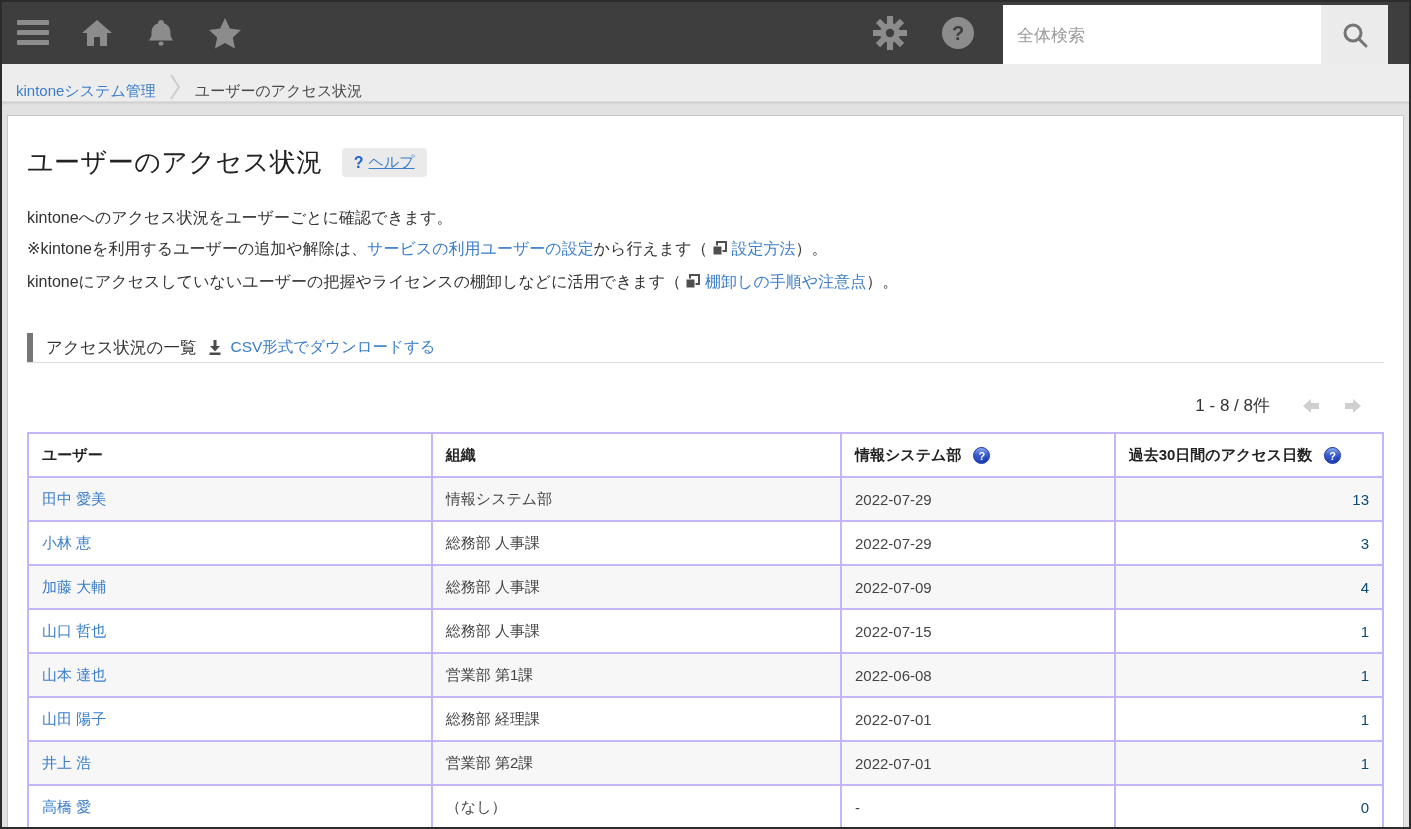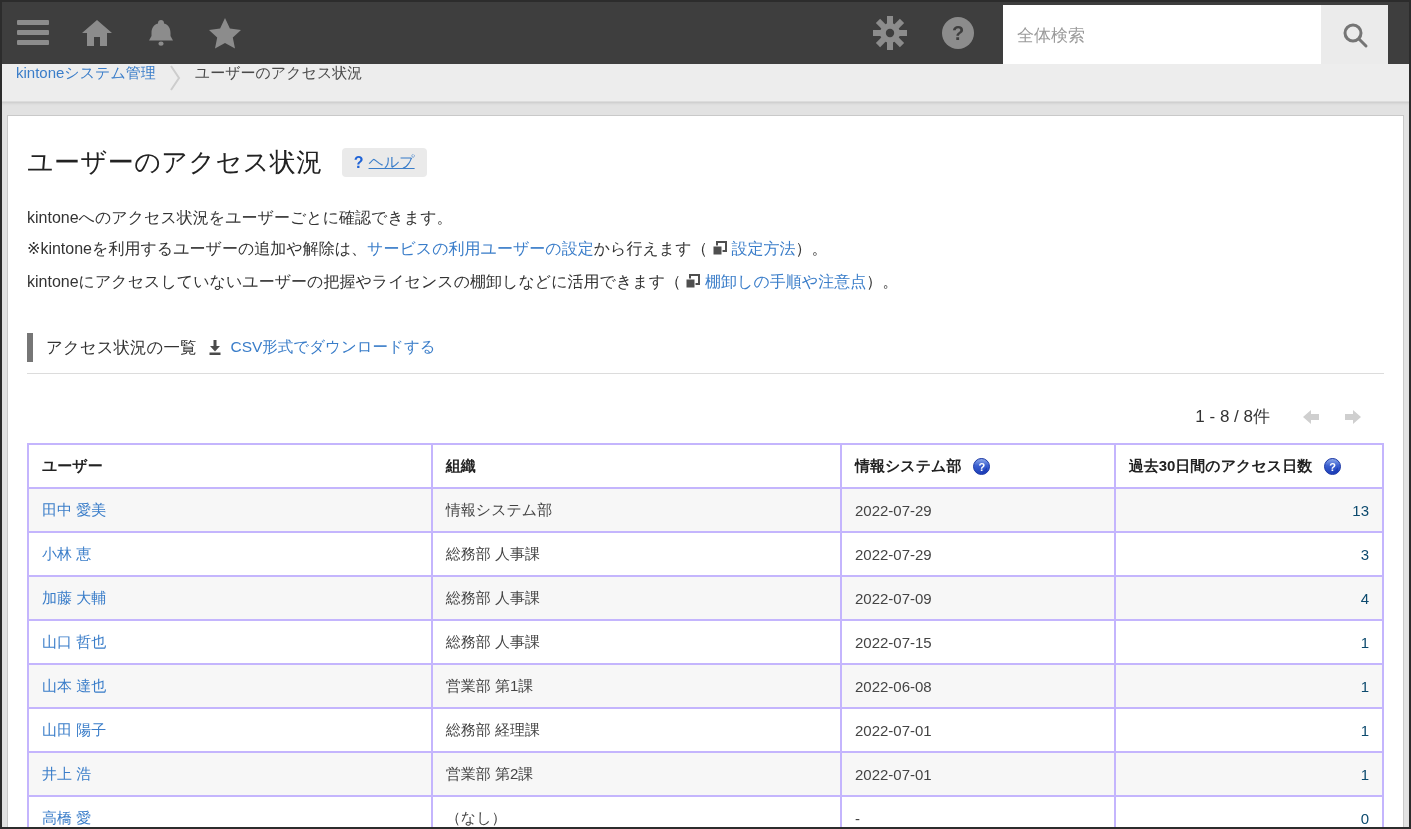--- a/index.html
+++ b/index.html
@@ -13,40 +13,40 @@
   .tb-group { display:flex; align-items:center; gap:26px; }
   .tb-icon { width:38px; height:38px; display:flex; align-items:center; justify-content:center; cursor:pointer; }
   .tb-spacer { flex:1; }
   .tb-right { display:flex; align-items:center; gap:30px; margin-right:16px; }
   .search-box { display:flex; height:56px;padding-left:10px; }
   .search-input { width:318px; height:62px; border:none; outline:none; background:#fff; font-size:17px; padding:0 14px; color:#333; font-family:inherit; }
   .search-input::placeholder { color:#9b9b9b; opacity:1; }
   .search-btn { width:67px; height:62px; background:#ebebeb; border:none; display:flex; align-items:center; justify-content:center; cursor:pointer; }
 
   
-  .breadcrumb { flex:0 0 38px; background:#ededed; border-bottom:1px solid #dcdcdc; display:flex; align-items:flex-start; padding-left:14px; font-size:15px; gap:14px; }
+  .breadcrumb { flex:0 0 38px; background:#ededed; border-bottom:1px solid #dcdcdc; display:flex; align-items:flex-end; padding-left:14px; font-size:15px; gap:14px; }
   .bc-link { color:#3a7dc9; }
   .bc-current { color:#4a4a4a; }
   .bc-chevron { display:flex; align-items:center; }
 
   
   .page-body { flex:1; background:#e2e2e2; padding:13px 5px 0 5px; display:flex; box-shadow:inset 0 3px 3px -2px rgba(0,0,0,0.12); }
   .panel { flex:1; background:#fff; border:1px solid #c9c9c9; border-bottom:none; padding:0 19px; overflow:hidden; }
 
   .title-row { margin-top:29px; display:flex; align-items:center; gap:19px; }
   .page-title { font-size:26px; font-weight:400; color:#222; letter-spacing:0.5px; }
   .help-badge { background:#eaeaea; border-radius:4px; padding:5px 12px; font-size:15px; display:inline-flex; align-items:center; gap:5px; cursor:pointer; }
   .help-badge .q { color:#1f63d6; font-weight:bold; font-size:16px; }
   .help-badge .lbl { color:#3a7dc9;text-decoration:underline; }
 
   .desc { margin-top:22px; font-size:16px; line-height:31px; color:#333; }
   .desc a { color:#3a7dc9; }
   .inline-icon { display:inline-block; vertical-align:-2px; margin:0 5px 0 4px; }
 
-  .section-head { margin-top:34px; display:flex; align-items:center; padding-bottom:11px; border-bottom:1px solid #dcdcdc; }
+  .section-head { margin-top:34px; display:flex; align-items:center; border-bottom:1px solid #dcdcdc; }
   .section-bar { width:6px; height:29px; background:#767676; margin-right:13px; }
   .section-title { font-size:16.5px; color:#333; }
   .dl-icon { display:inline-flex; margin:0 7px 0 11px; vertical-align:middle; }
   .csv-link { font-size:15.5px; color:#3a7dc9; }
 
   .pagination { margin-top:31px; display:flex; justify-content:flex-end; align-items:center; gap:30px; font-size:17px; color:#333; padding-right:20px; }
   .pg-arrows { display:flex; gap:24px; }
   .pg-arrow { background:none; border:none; cursor:pointer; display:flex; align-items:center; padding:0; }
 
   

